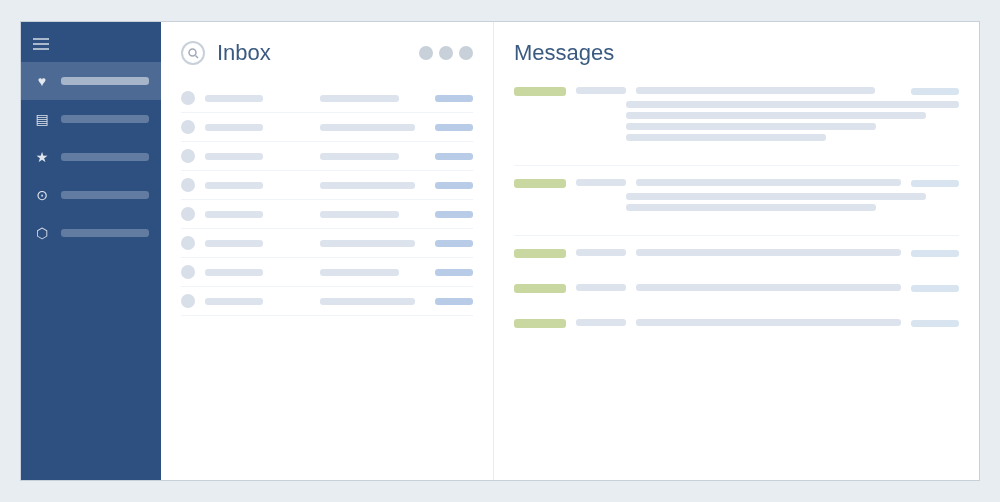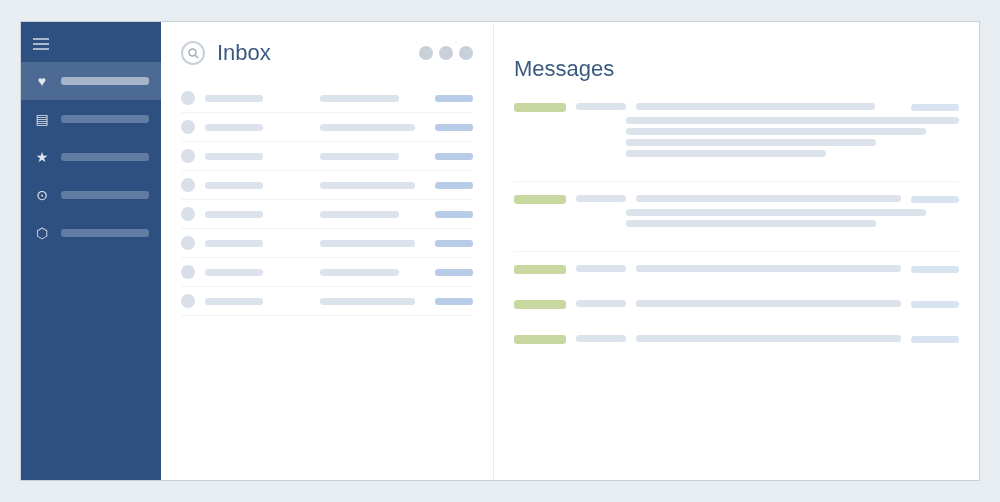--- a/index.html
+++ b/index.html
@@ -170,21 +170,21 @@
       height: 7px;
       border-radius: 3px;
       background: #b8cce8;
       flex-shrink: 0;
     }
     
     .messages-panel {
       flex: 1;
       display: flex;
       flex-direction: column;
-      padding: 16px 20px;
+      padding: 0 20px;
     }
     .messages-header {
       padding: 18px 0 14px 0;
     }
     .messages-title {
       font-size: 22px;
       font-weight: 300;
       color: #3a5a80;
     }
     .message-group {

